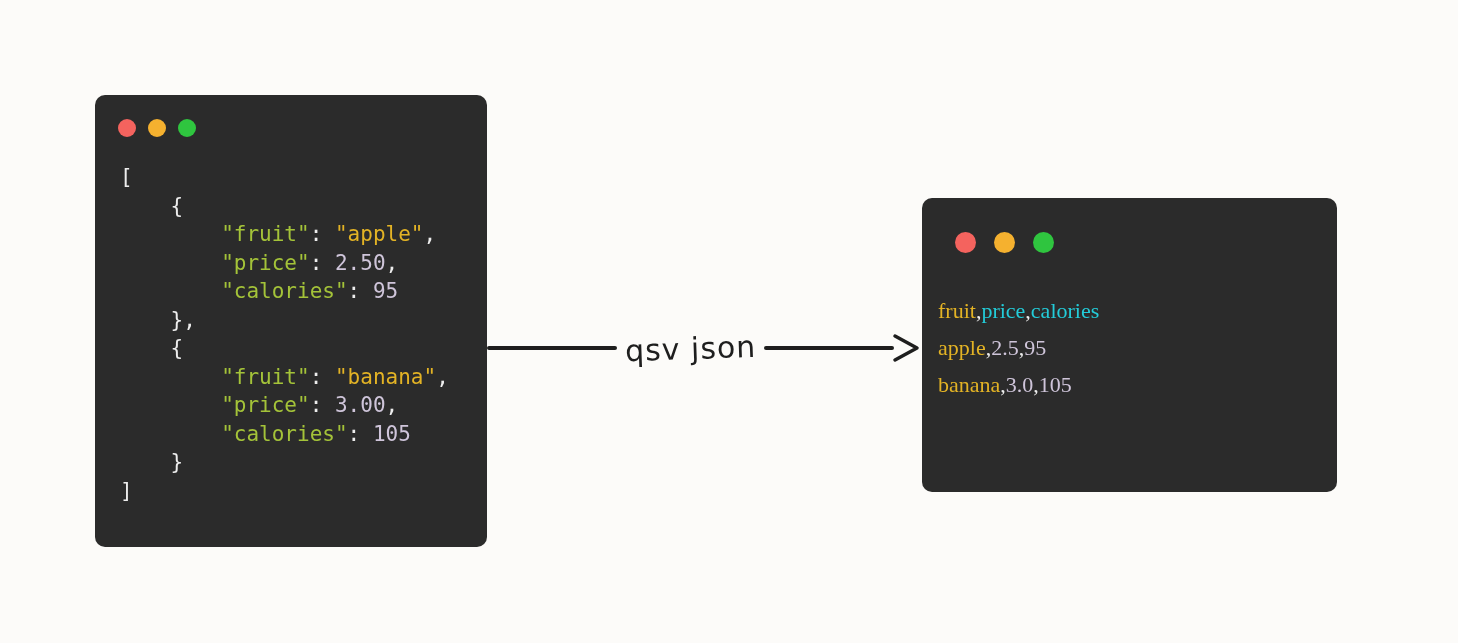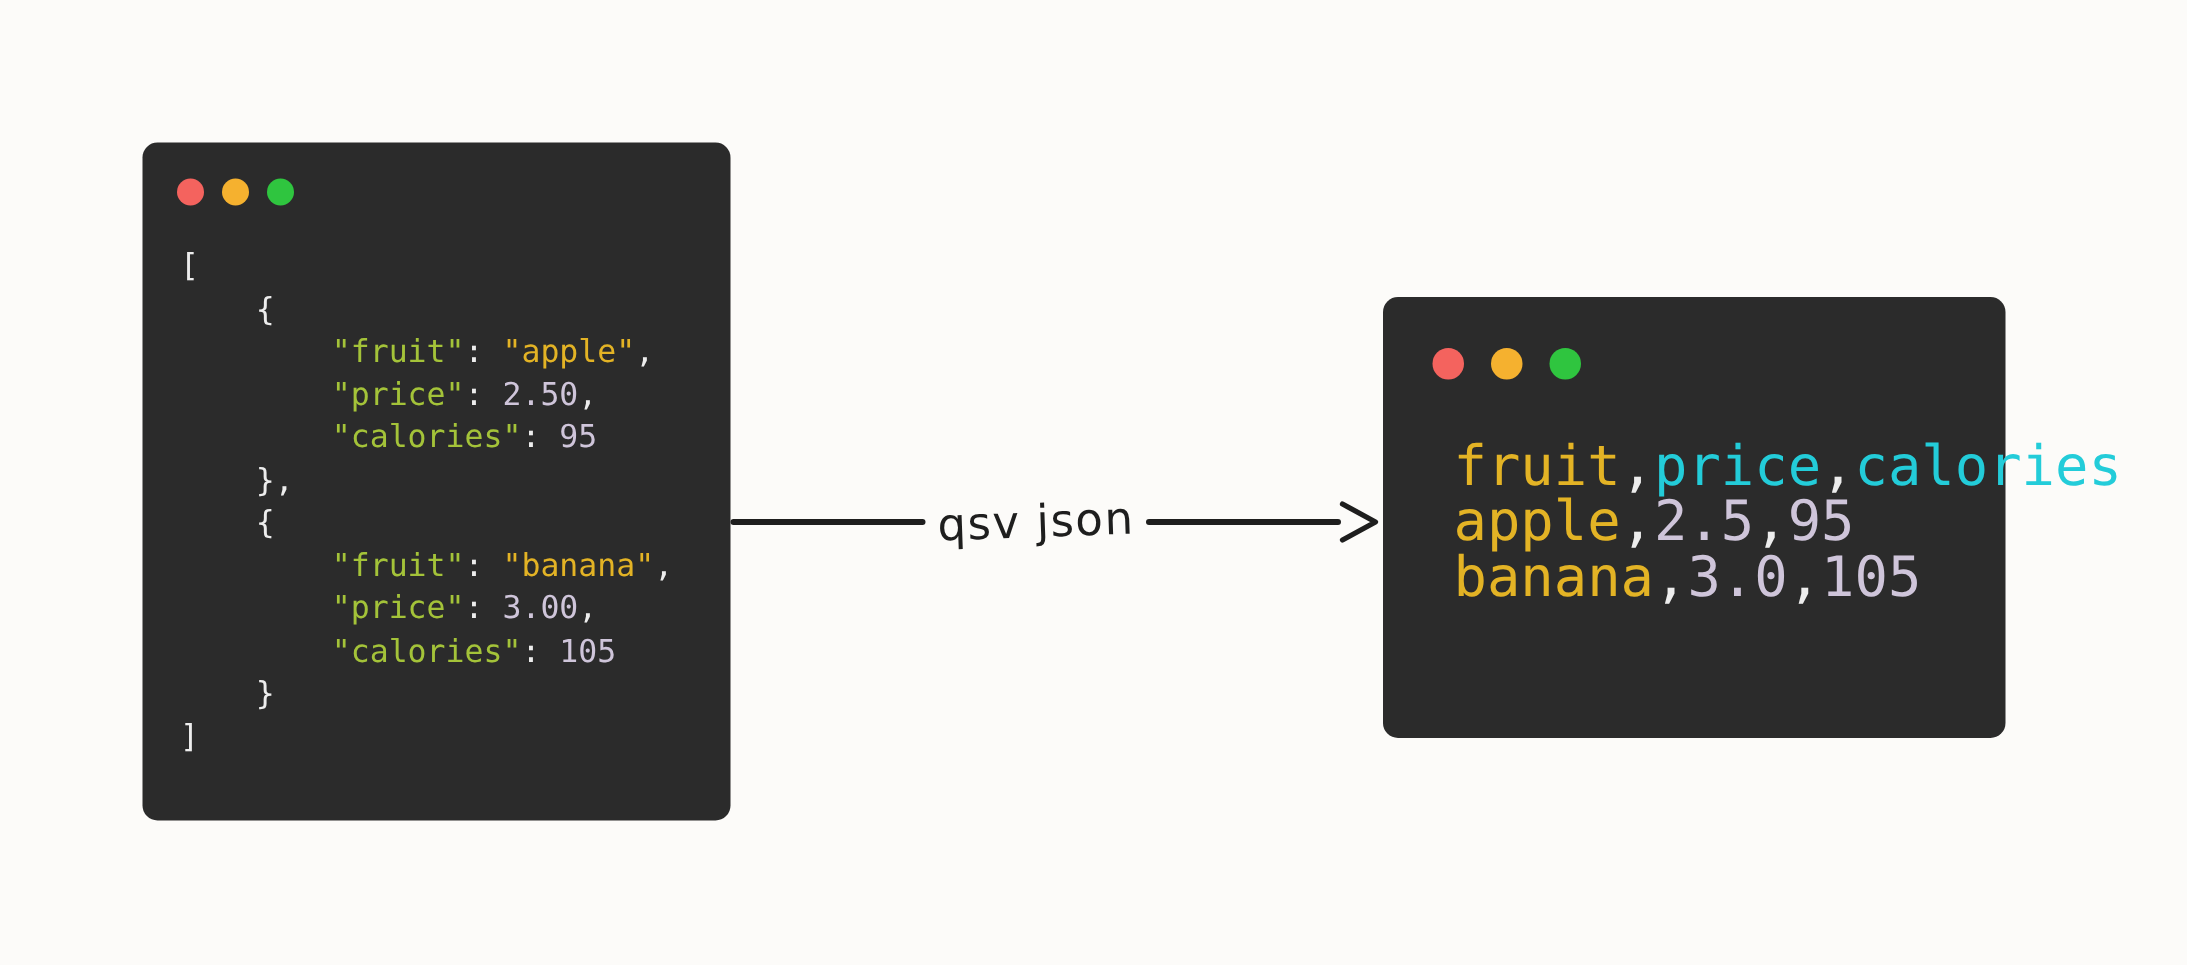--- a/index.html
+++ b/index.html
@@ -53,24 +53,25 @@
     white-space: pre;
     font-family: "DejaVu Sans Mono", monospace;
   }
   .window-json .code {
     left: 25px;
     top: 68px;
     font-size: 21px;
     line-height: 28.5px;
   }
   .window-csv .code {
-    left: 47px;
+    left: 16px;
     top: 94px;
-    font-size: 37px;
+    font-size: 22px;
     line-height: 37px;
+    font-family: Liberation Serif, serif;
   }
 
   .arrow-row {
     position: absolute;
     left: 487px;
     top: 326px;
     width: 433px;
     height: 44px;
     display: flex;
     align-items: center;

